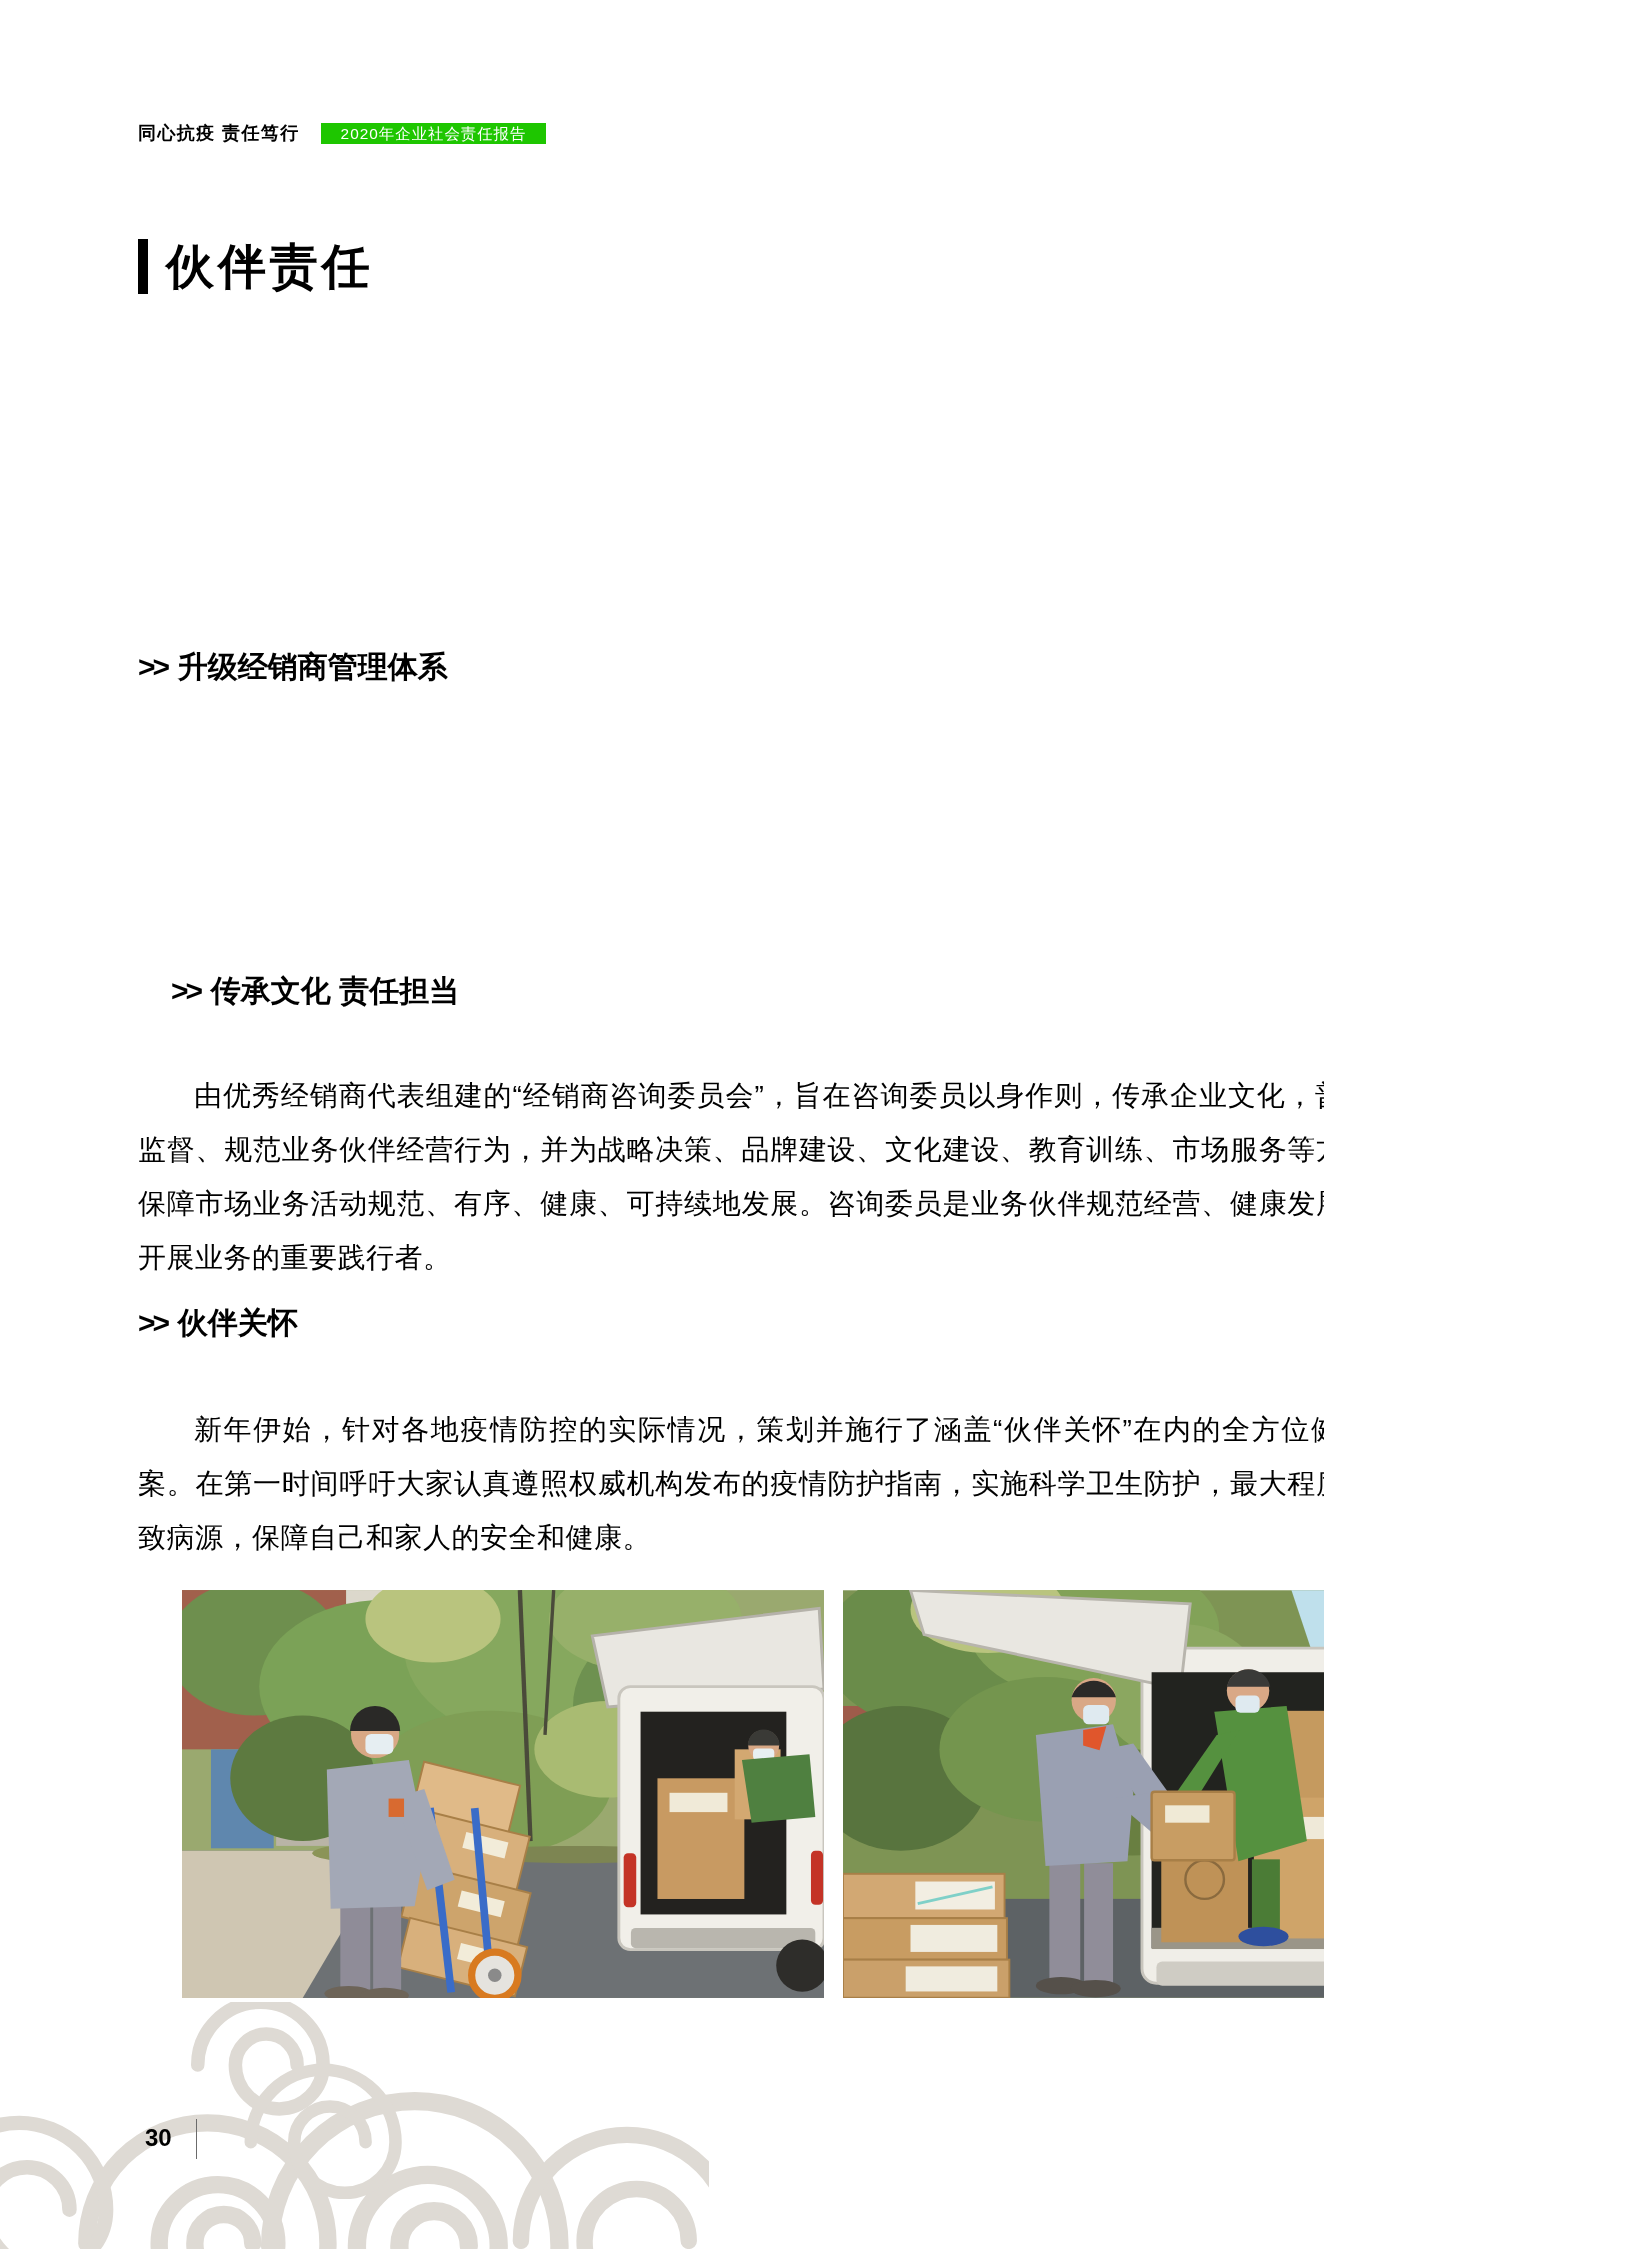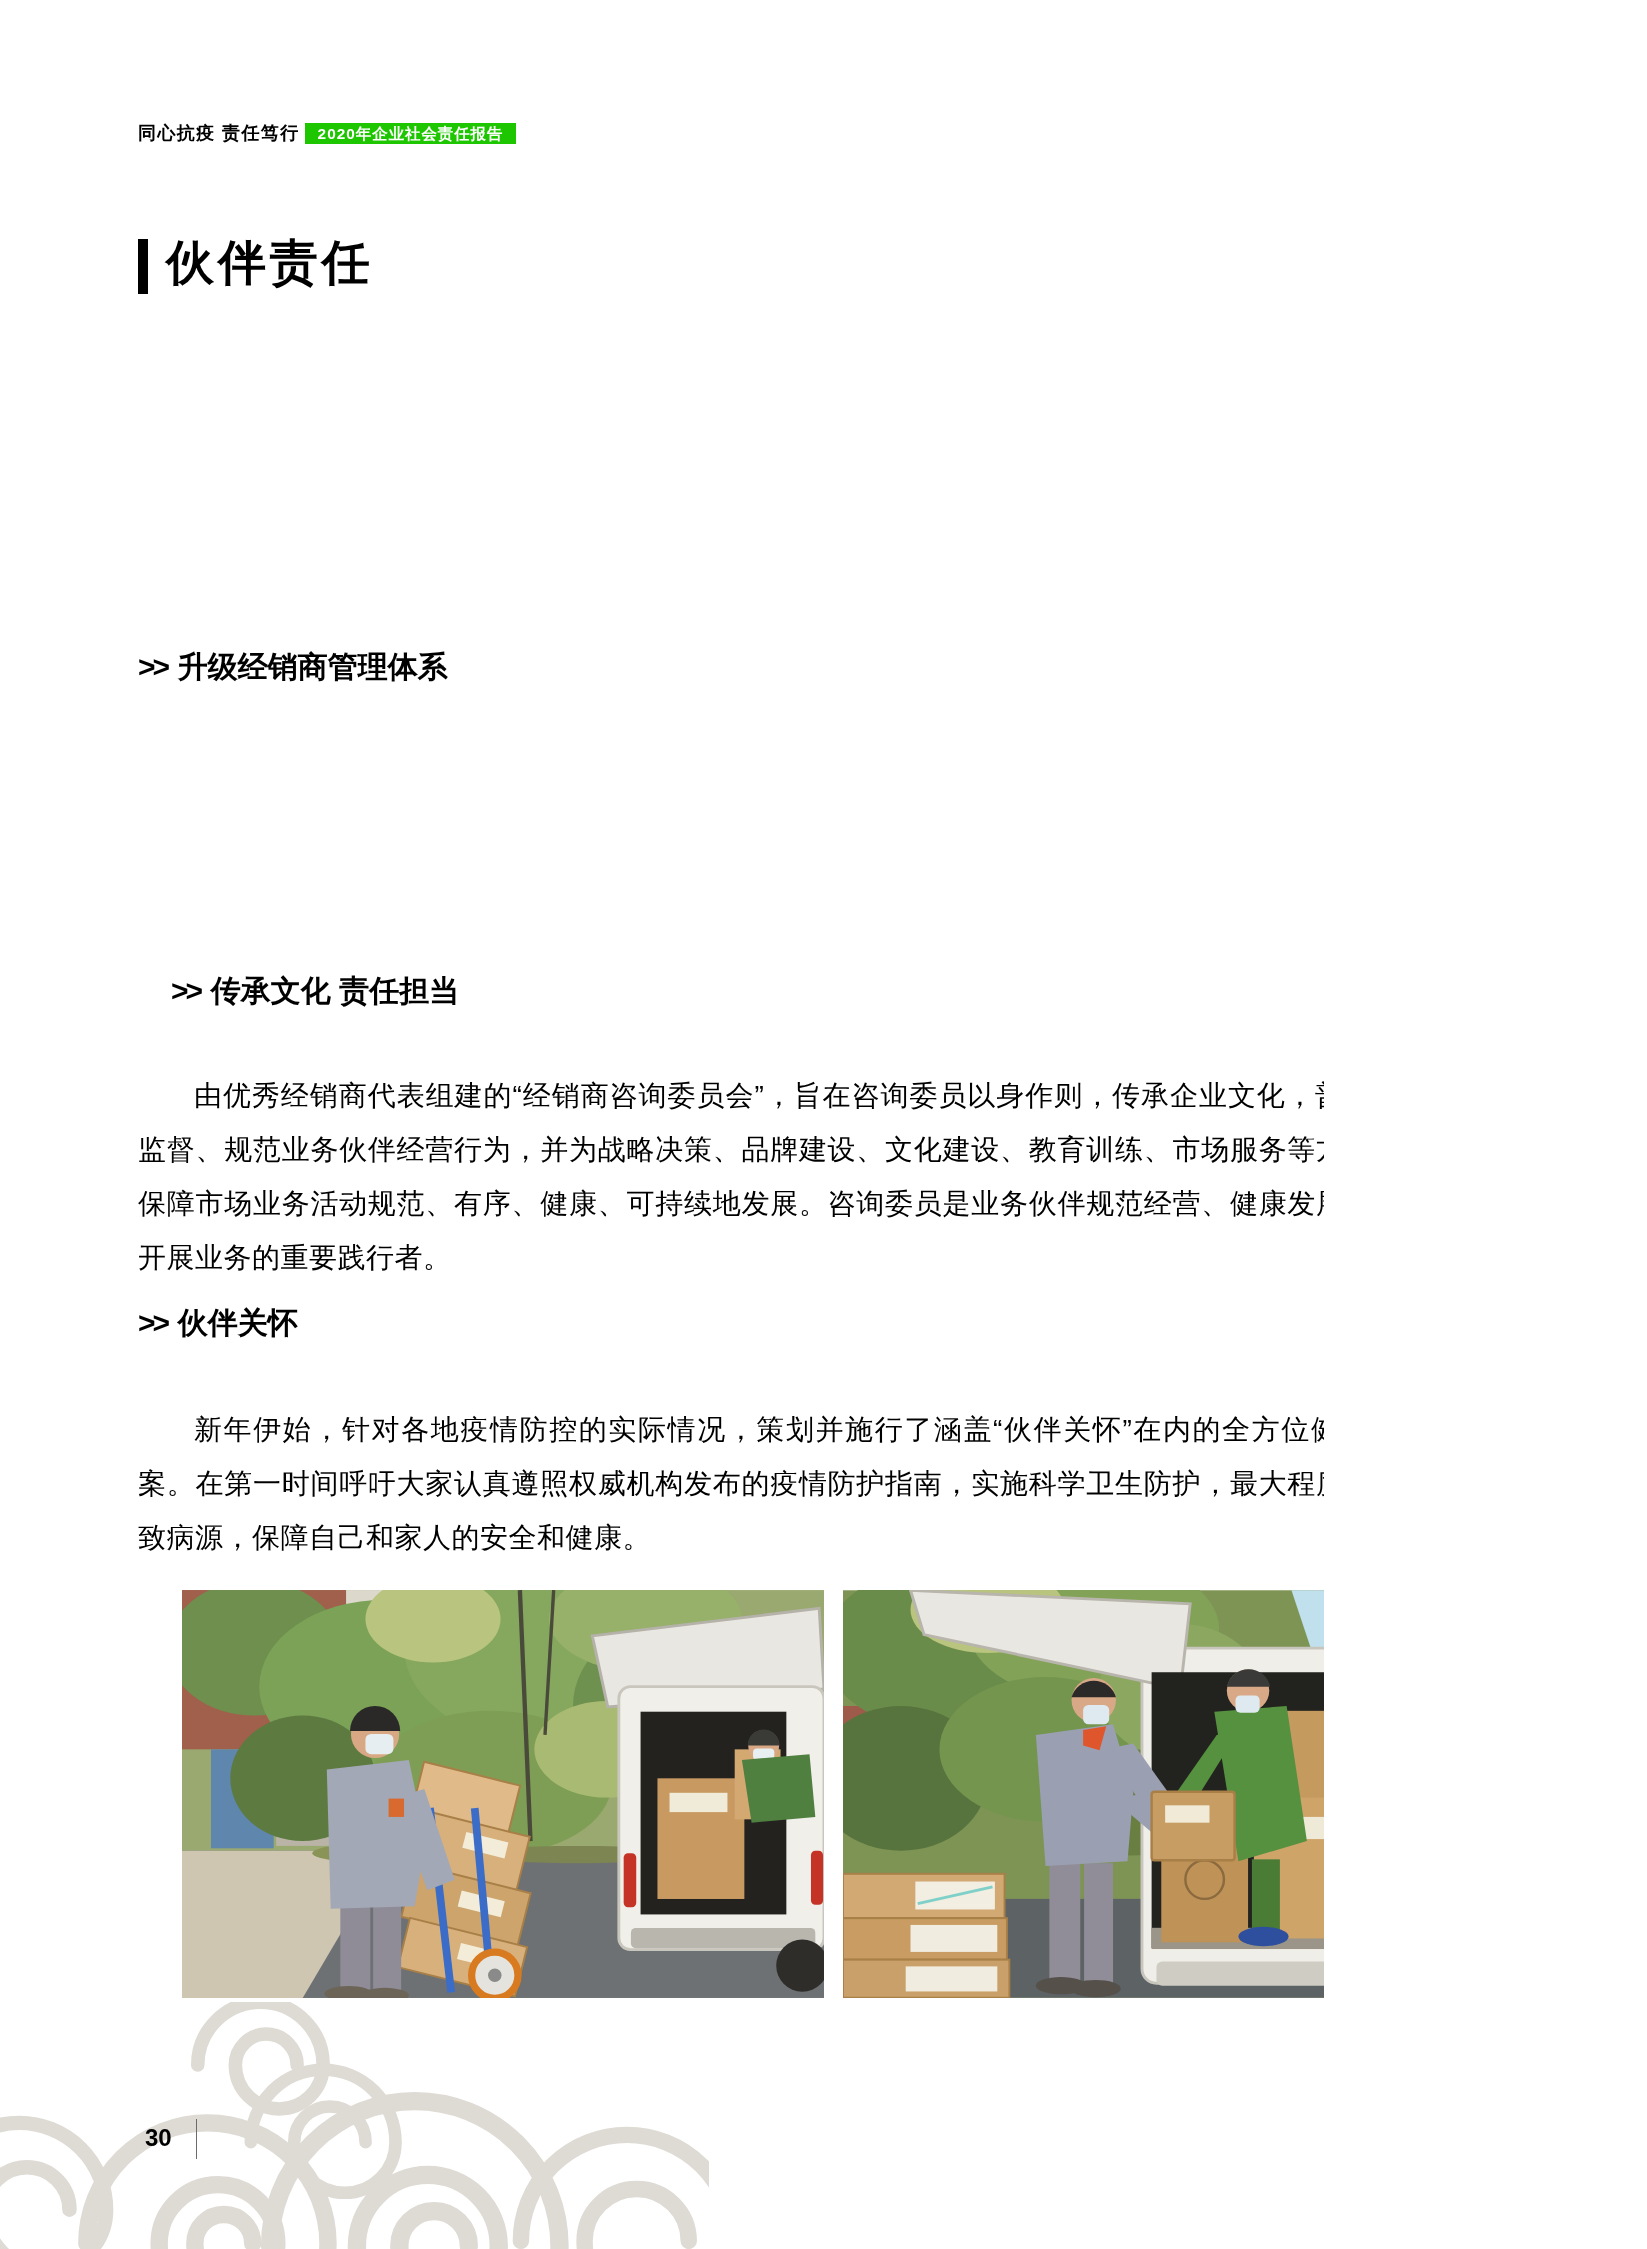--- a/index.html
+++ b/index.html
@@ -4,25 +4,25 @@
 <style>
   html,body{margin:0;padding:0;background:#ffffff;}
   .page{
     position:relative;width:1324px;height:2250px;background:#ffffff;overflow:hidden;
     font-family:"Liberation Sans",sans-serif;color:#000;
   }
   
   .hdr{position:absolute;left:138px;top:121px;display:flex;align-items:center;}
   .hdr-left{font-size:18px;font-weight:bold;letter-spacing:1.4px;white-space:nowrap;}
   .hdr-badge{
-    margin-left:5px;background:#1ec600;color:#ffffff;font-size:15.4px;font-weight:bold;
-    height:21px;line-height:21px;padding:0 13px;letter-spacing:1px;white-space:nowrap;
+    margin-left:21px;background:#1ec600;color:#ffffff;font-size:15.4px;font-weight:normal;
+    height:21px;line-height:21px;padding:0 20px;letter-spacing:1px;white-space:nowrap;
   }
   
-  .title-row{position:absolute;left:138px;top:239px;display:flex;align-items:center;font-family:Liberation Mono, monospace;}
+  .title-row{position:absolute;left:138px;top:239px;display:flex;align-items:center;}
   .title-bar{width:9.7px;height:55px;background:#000;margin-right:18.3px;}
   .page-title{font-size:48px;font-weight:bold;letter-spacing:3.9px;line-height:55px;white-space:nowrap;}
   
   .intro-heading{position:absolute;left:138px;top:392px;font-size:37px;font-weight:bold;letter-spacing:0.5px;line-height:43px;white-space:nowrap;}
   
   .body-par{
     position:absolute;left:138px;width:1379px;font-size:28px;line-height:54px;
     text-align:justify;text-indent:2em;font-weight:500;letter-spacing:0.5px;
   }
   .p1{top:469px;}

